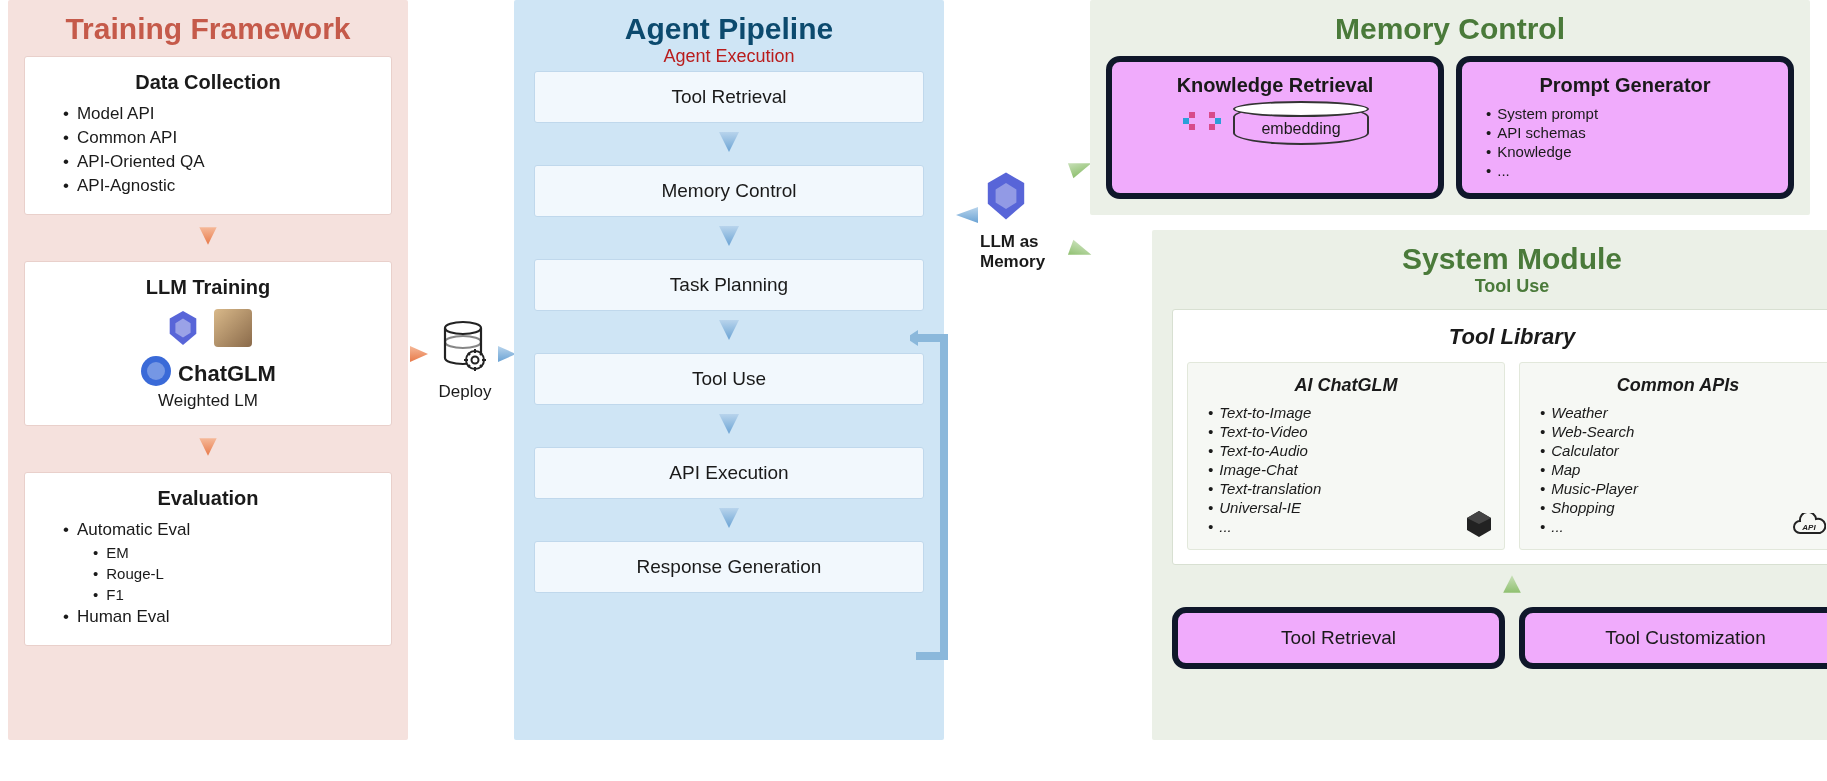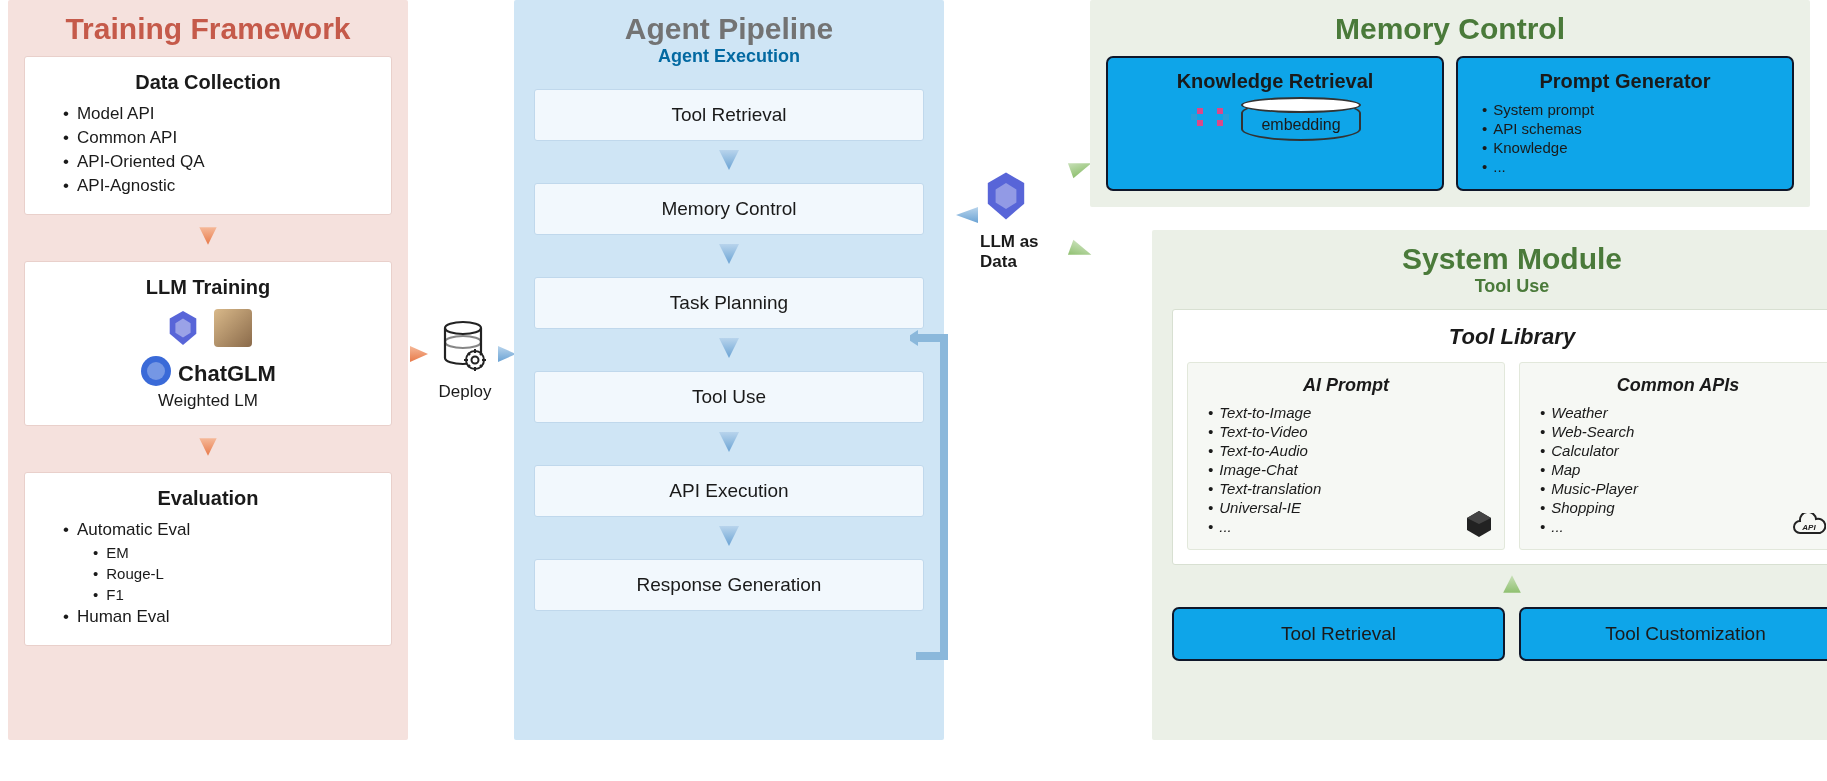--- a/index.html
+++ b/index.html
@@ -23,43 +23,43 @@
 .wlm { font-size: 17px; margin-top: 4px; }
 
 
 .deploy { position: absolute; left: 420px; top: 320px; width: 90px; text-align: center; }
 .deploy .db-icon { display: inline-block; }
 .deploy-lbl { font-size: 17px; margin-top: 6px; }
 .deploy-arrow { position: absolute; }
 
 
 .ap { left: 514px; top: 0; width: 430px; height: 740px; background: #cfe5f5; padding: 12px 20px; }
-.ap-title { font-size: 30px; font-weight: 700; color: #737373; text-align: center; }
-.ap-sub { font-size: 18px; font-weight: 700; color: #0369a1; text-align: center; margin-bottom: 22px; }
+.ap-title { font-size: 30px; font-weight: 700; color: #0c4a6e; text-align: center; }
+.ap-sub { font-size: 18px; font-weight: 400; color: #b91c1c; text-align: center; margin-bottom: 4px; }
 .ap-step { background: #f2f8fd; border: 1px solid #c0d8ec; border-radius: 3px; padding: 14px; text-align: center; font-size: 19px; margin-bottom: 6px; }
 .ap-arrow { text-align: center; margin: 2px 0 6px; }
 .ap-arrow svg { width: 30px; height: 26px; }
 .loop { position: absolute; right: -6px; top: 330px; }
 
 
 .brain { position: absolute; left: 980px; top: 170px; width: 110px; text-align: left; }
 .brain-lbl { font-size: 17px; font-weight: 700; margin-top: 6px; line-height: 1.2; }
 .brain-arrow { position: absolute; }
 
 
 .mc { left: 1090px; top: 0; width: 720px; background: #ebf0e7; padding: 12px 16px 16px; }
 .mc-title { font-size: 30px; font-weight: 700; color: #4a7a3a; text-align: center; margin-bottom: 10px; }
 .mc-row { display: flex; gap: 12px; }
-.mc-box { background: #0ea5e9; border: 2px solid #0f172a; border-radius: 7px; padding: 12px 16px; flex: 1; }
+.mc-box { background: #f0abfc; border: 6px solid #0f172a; border-radius: 14px; padding: 12px 16px; flex: 1; }
 .mc-box h3 { font-size: 20px; font-weight: 700; text-align: center; margin-bottom: 8px; }
 .mc-box ul { list-style: none; padding-left: 8px; }
 .mc-box ul li { font-size: 15px; margin-bottom: 2px; }
 .mc-box ul li::before { content: "•"; margin-right: 6px; }
 .kr-inner { display: flex; align-items: center; justify-content: center; gap: 10px; }
-.emb { border: 2px solid #333; border-radius: 50%/30%; width: 120px; height: 40px; position: relative; text-align: center; line-height: 44px; font-size: 16px; }
+.emb { border: 2px solid #333; border-radius: 50%/30%; width: 136px; height: 40px; position: relative; text-align: center; line-height: 44px; font-size: 16px; }
 .emb::before { content: ""; position: absolute; top: -6px; left: -2px; right: -2px; height: 12px; border: 2px solid #333; border-radius: 50%; background: #fff; }
 
 
 .sm { left: 1152px; top: 230px; width: 720px; height: 510px; background: #ebf0e7; padding: 12px 20px; }
 .sm-title { font-size: 30px; font-weight: 700; color: #4a7a3a; text-align: center; }
 .sm-sub { font-size: 18px; font-weight: 600; color: #4a7a3a; text-align: center; margin-bottom: 12px; }
 .tl { background: #fff; border: 1px solid #d8e0d2; border-radius: 3px; padding: 14px; font-style: italic; }
 .tl h3 { font-size: 22px; font-weight: 700; text-align: center; margin-bottom: 12px; }
 .tl-row { display: flex; gap: 14px; }
 .tl-box { background: #f6f8f4; border: 1px solid #e2e8db; border-radius: 3px; padding: 12px 14px; flex: 1; position: relative; }
@@ -222,21 +222,21 @@
 <svg class="brain-arrow" style="left:954px;top:204px" width="26" height="22">
     <path class="blue-grad" d="M24 3 L24 19 L2 11 Z"></path>
   </svg>
 <div class="brain">
   <span>
     <svg width="52" height="52" viewBox="0 0 40 40">
         <path fill="#5865d8" d="M20 2 L34 10 L34 26 L20 38 L6 26 L6 10 Z"></path>
         <path fill="#fff" d="M20 10 L28 15 L28 25 L20 30 L12 25 L12 15 Z" opacity="0.35"></path>
       </svg>
   </span>
-  <div class="brain-lbl"><span>LLM as</span><br><span>Data</span></div>
+  <div class="brain-lbl"><span>LLM as</span><br><span>Memory</span></div>
 </div>
 <svg class="brain-arrow" style="left:1068px;top:156px;transform:rotate(-20deg)" width="26" height="22">
     <path class="green-grad" d="M2 3 L2 19 L24 11 Z"></path>
   </svg>
 <svg class="brain-arrow" style="left:1068px;top:240px;transform:rotate(20deg)" width="26" height="22">
     <path class="green-grad" d="M2 3 L2 19 L24 11 Z"></path>
   </svg>
 
 
 <div class="panel mc">
@@ -270,21 +270,21 @@
 
 
 <div class="panel sm">
   <div class="sm-title">System Module</div>
   <div class="sm-sub">Tool Use</div>
 
   <div class="tl">
     <h3>Tool Library</h3>
     <div class="tl-row">
       <div class="tl-box">
-        <h4>AI Prompt</h4>
+        <h4>AI ChatGLM</h4>
         <ul>
           <li>Text-to-Image</li>
           <li>Text-to-Video</li>
           <li>Text-to-Audio</li>
           <li>Image-Chat</li>
           <li>Text-translation</li>
           <li>Universal-IE</li>
           <li>...</li>
         </ul>
         <span class="tl-icon"><svg width="30" height="30" viewBox="0 0 30 30">

